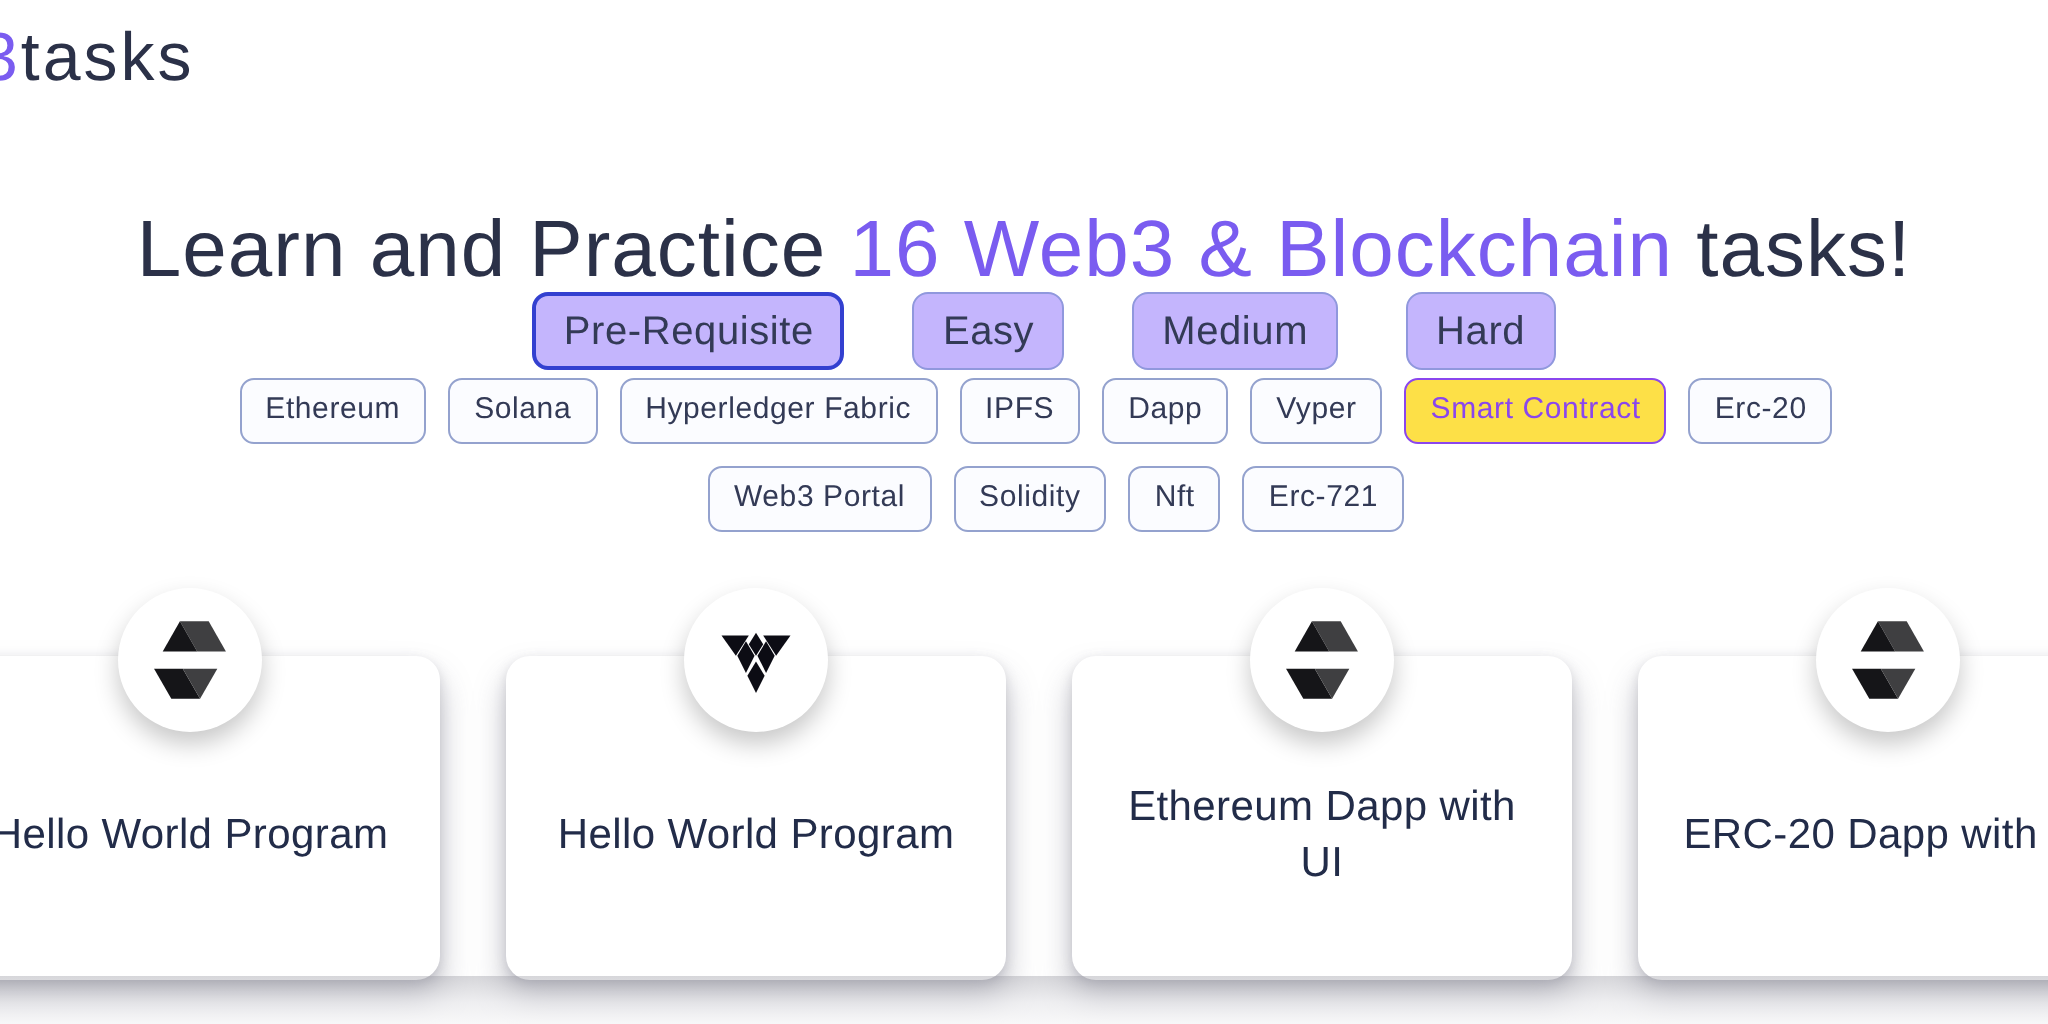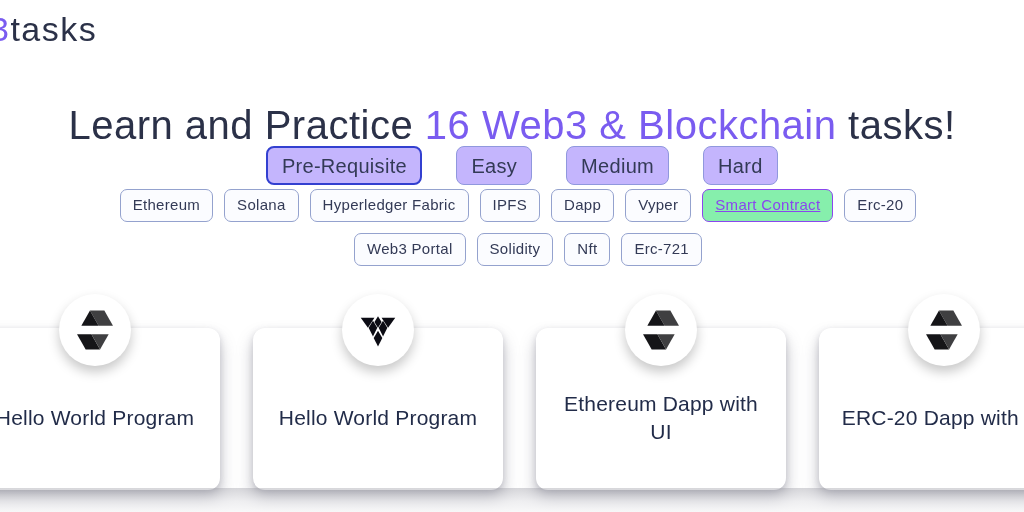--- a/index.html
+++ b/index.html
@@ -39,21 +39,21 @@
     position:absolute;left:0;width:100%;
     display:flex;justify-content:center;gap:11px;white-space:nowrap;
   }
   .tag-row1{top:189px;transform:translateX(6px);}
   .tag-row2{top:233px;margin-left:16px;}
   .tag{
     background:#fbfcff;border:1.5px solid #94a2ce;border-radius:7px;
     padding:6px 12px;font-size:15px;color:#333a56;letter-spacing:.3px;
     cursor:pointer;line-height:1.25;flex:0 0 auto;
   }
-  .tag--active{border-color:#8a46ee;color:#8a46ee;background:#86efac;text-decoration:underline;}
+  .tag--active{border-color:#8a46ee;color:#8a46ee;background:#fde047;}
   
   .card{
     position:absolute;top:328px;width:250px;height:162px;
     background:#ffffff;border-radius:12px;
     box-shadow:0 10px 16px rgba(118,118,132,.45), 0 2px 6px rgba(120,120,135,.25);
     display:flex;align-items:center;justify-content:center;
     cursor:pointer;
   }
   .card-1{left:-30px;}
   .card-2{left:253px;}

